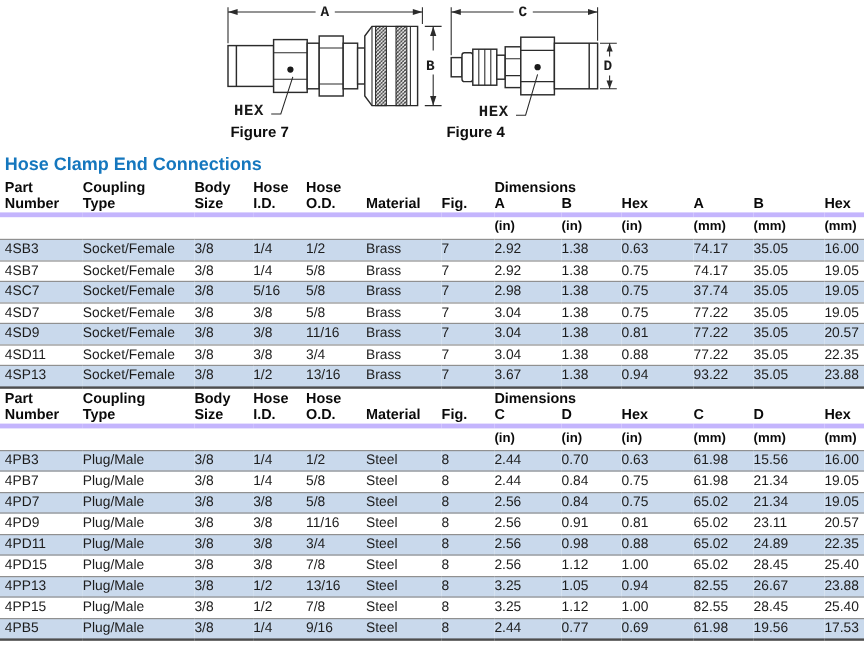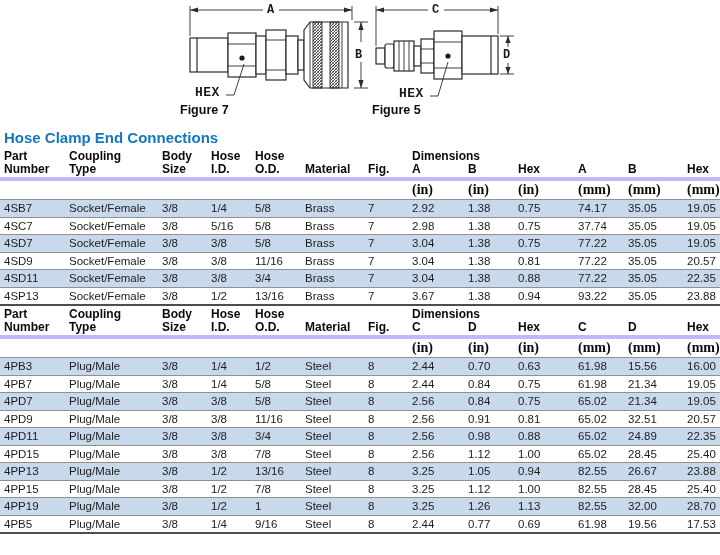--- a/index.html
+++ b/index.html
@@ -33,21 +33,21 @@
     width:720px;border-collapse:collapse;table-layout:fixed;
     border-bottom:2px solid #4d4d4d;
   }
   table.spec th{
     text-align:left;font-size:12px;font-weight:bold;color:#0a0a0a;
     padding:0;line-height:13px;vertical-align:bottom;white-space:nowrap;
   }
   table.spec thead tr.h1 th{padding-top:2px;}
   table.spec thead tr.h2 th{border-bottom:4px solid #c4b5fd;padding-bottom:1px;}
   table.spec thead tr.units th{
-    font-size:14px;border-bottom:none;padding:2px 0 3px 0;font-family:Liberation Serif, serif;
+    font-size:11px;border-bottom:none;padding:2px 0 3px 0;
   }
   table.spec td{
     font-size:11.5px;line-height:12.5px;padding:2px 0 2px 0;
     border-top:1px solid #909090;white-space:nowrap;color:#1c1c1c;
   }
   table.spec tbody tr:nth-child(odd){background:#c9d9ec;}
   table.spec th:first-child, table.spec td:first-child{padding-left:4px;}
 </style>
 </head>
 <body>
@@ -122,26 +122,26 @@
       <rect x="462" y="36" width="36" height="38" fill="#fff"></rect>
       <path d="M491,36 V74"></path>
 
       <path d="M430,96 H438 L448,62" stroke-width="0.9"></path>
     </g>
   </svg>
 
   <span class="dim-label" style="left:266px;top:4px;">A</span>
   <span class="dim-label" style="left:354px;top:49px;">B</span>
   <span class="hex-label" style="left:195px;top:86px;">HEX</span>
-  <span class="fig-caption" style="left:180px;top:104px;">Figure 7</span>
+  <span class="fig-caption" style="left:192px;top:104px;">Figure 7</span>
 
   <span class="dim-label" style="left:431px;top:4px;">C</span>
   <span class="dim-label" style="left:502px;top:49px;">D</span>
   <span class="hex-label" style="left:399px;top:87px;">HEX</span>
-  <span class="fig-caption" style="left:372px;top:104px;">Figure 5</span>
+  <span class="fig-caption" style="left:372px;top:104px;">Figure 4</span>
 </div>
 
 <h1 class="section-title">Hose Clamp End Connections</h1>
 
 <table class="spec">
   <colgroup>
     <col style="width:69px">
       <col style="width:93px">
       <col style="width:49px">
     <col style="width:44px">
@@ -192,20 +192,35 @@
       <th>(in)</th>
       <th>(in)</th>
       <th>(in)</th>
       <th>(mm)</th>
       <th>(mm)</th>
       <th>(mm)</th>
     </tr>
   </thead>
   <tbody>
       <tr>
+        <td>4SB3</td>
+        <td>Socket/Female</td>
+        <td>3/8</td>
+        <td>1/4</td>
+        <td>1/2</td>
+        <td>Brass</td>
+        <td>7</td>
+        <td>2.92</td>
+        <td>1.38</td>
+        <td>0.63</td>
+        <td>74.17</td>
+        <td>35.05</td>
+        <td>16.00</td>
+      </tr>
+      <tr>
         <td>4SB7</td>
         <td>Socket/Female</td>
         <td>3/8</td>
         <td>1/4</td>
         <td>5/8</td>
         <td>Brass</td>
         <td>7</td>
         <td>2.92</td>
         <td>1.38</td>
         <td>0.75</td>
@@ -400,21 +415,21 @@
         <td>Plug/Male</td>
         <td>3/8</td>
         <td>3/8</td>
         <td>11/16</td>
         <td>Steel</td>
         <td>8</td>
         <td>2.56</td>
         <td>0.91</td>
         <td>0.81</td>
         <td>65.02</td>
-        <td>32.51</td>
+        <td>23.11</td>
         <td>20.57</td>
       </tr>
       <tr>
         <td>4PD11</td>
         <td>Plug/Male</td>
         <td>3/8</td>
         <td>3/8</td>
         <td>3/4</td>
         <td>Steel</td>
         <td>8</td>
@@ -464,35 +479,20 @@
         <td>Steel</td>
         <td>8</td>
         <td>3.25</td>
         <td>1.12</td>
         <td>1.00</td>
         <td>82.55</td>
         <td>28.45</td>
         <td>25.40</td>
       </tr>
       <tr>
-        <td>4PP19</td>
-        <td>Plug/Male</td>
-        <td>3/8</td>
-        <td>1/2</td>
-        <td>1</td>
-        <td>Steel</td>
-        <td>8</td>
-        <td>3.25</td>
-        <td>1.26</td>
-        <td>1.13</td>
-        <td>82.55</td>
-        <td>32.00</td>
-        <td>28.70</td>
-      </tr>
-      <tr>
         <td>4PB5</td>
         <td>Plug/Male</td>
         <td>3/8</td>
         <td>1/4</td>
         <td>9/16</td>
         <td>Steel</td>
         <td>8</td>
         <td>2.44</td>
         <td>0.77</td>
         <td>0.69</td>

